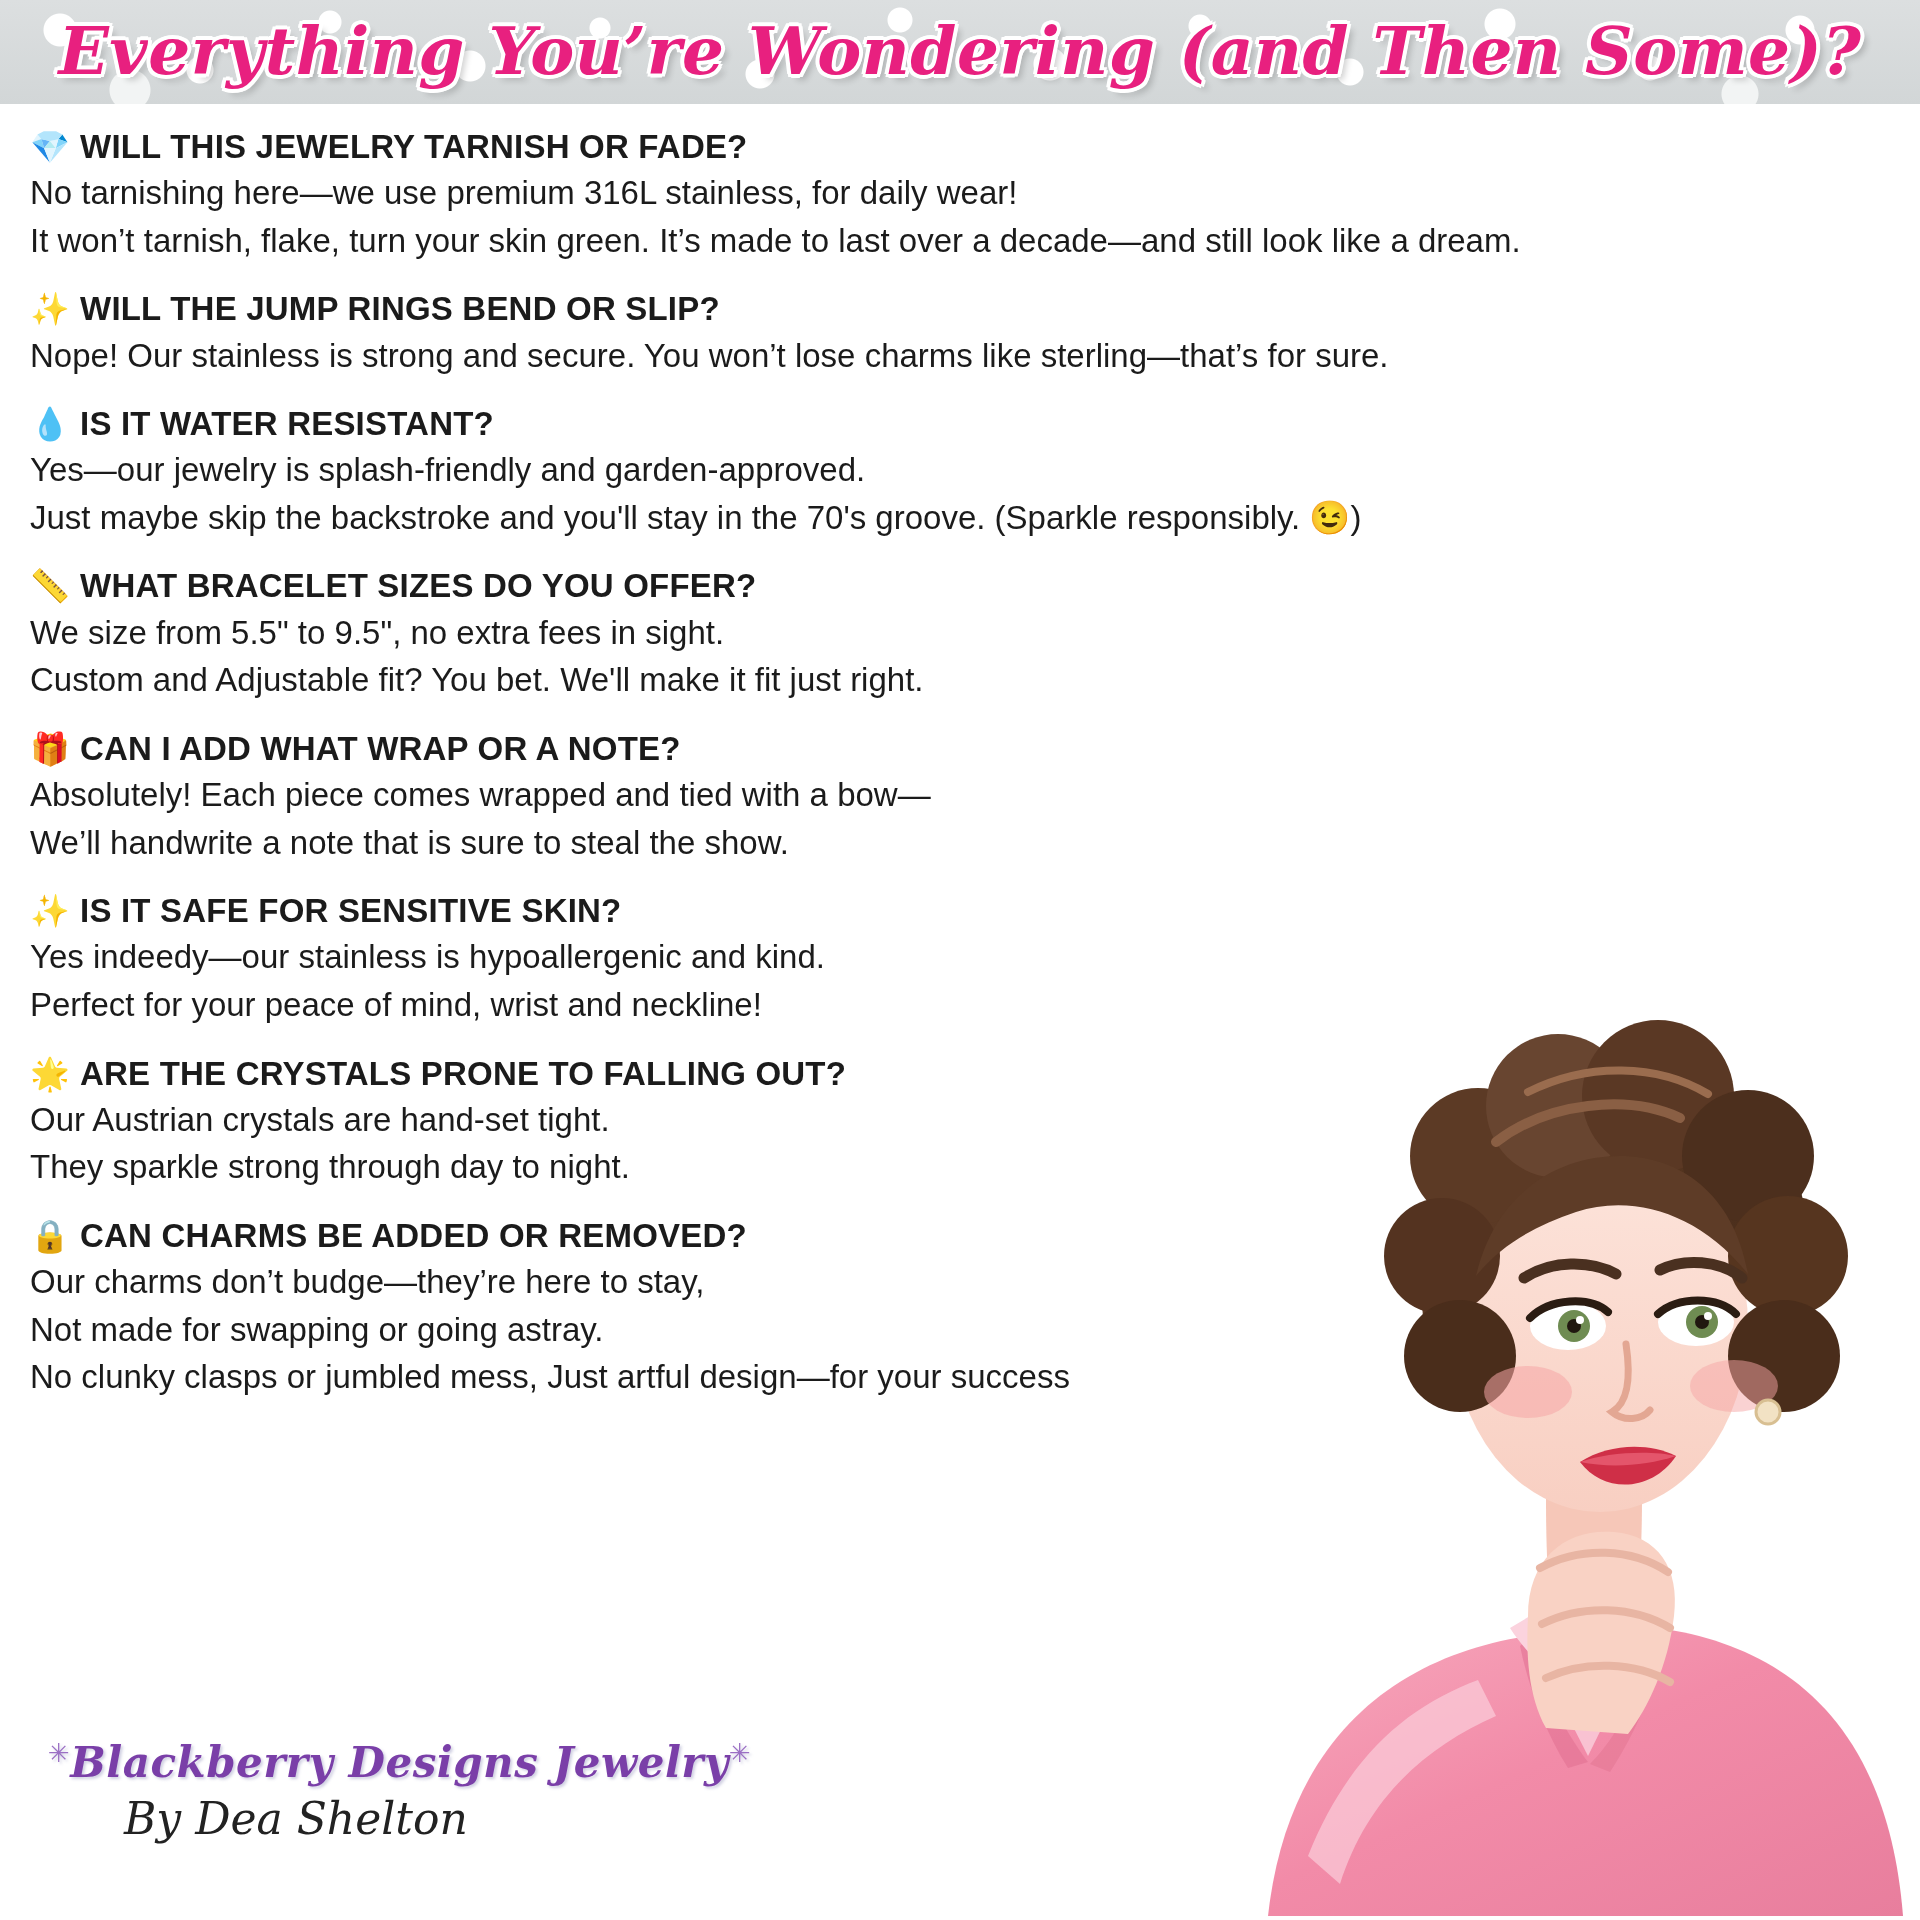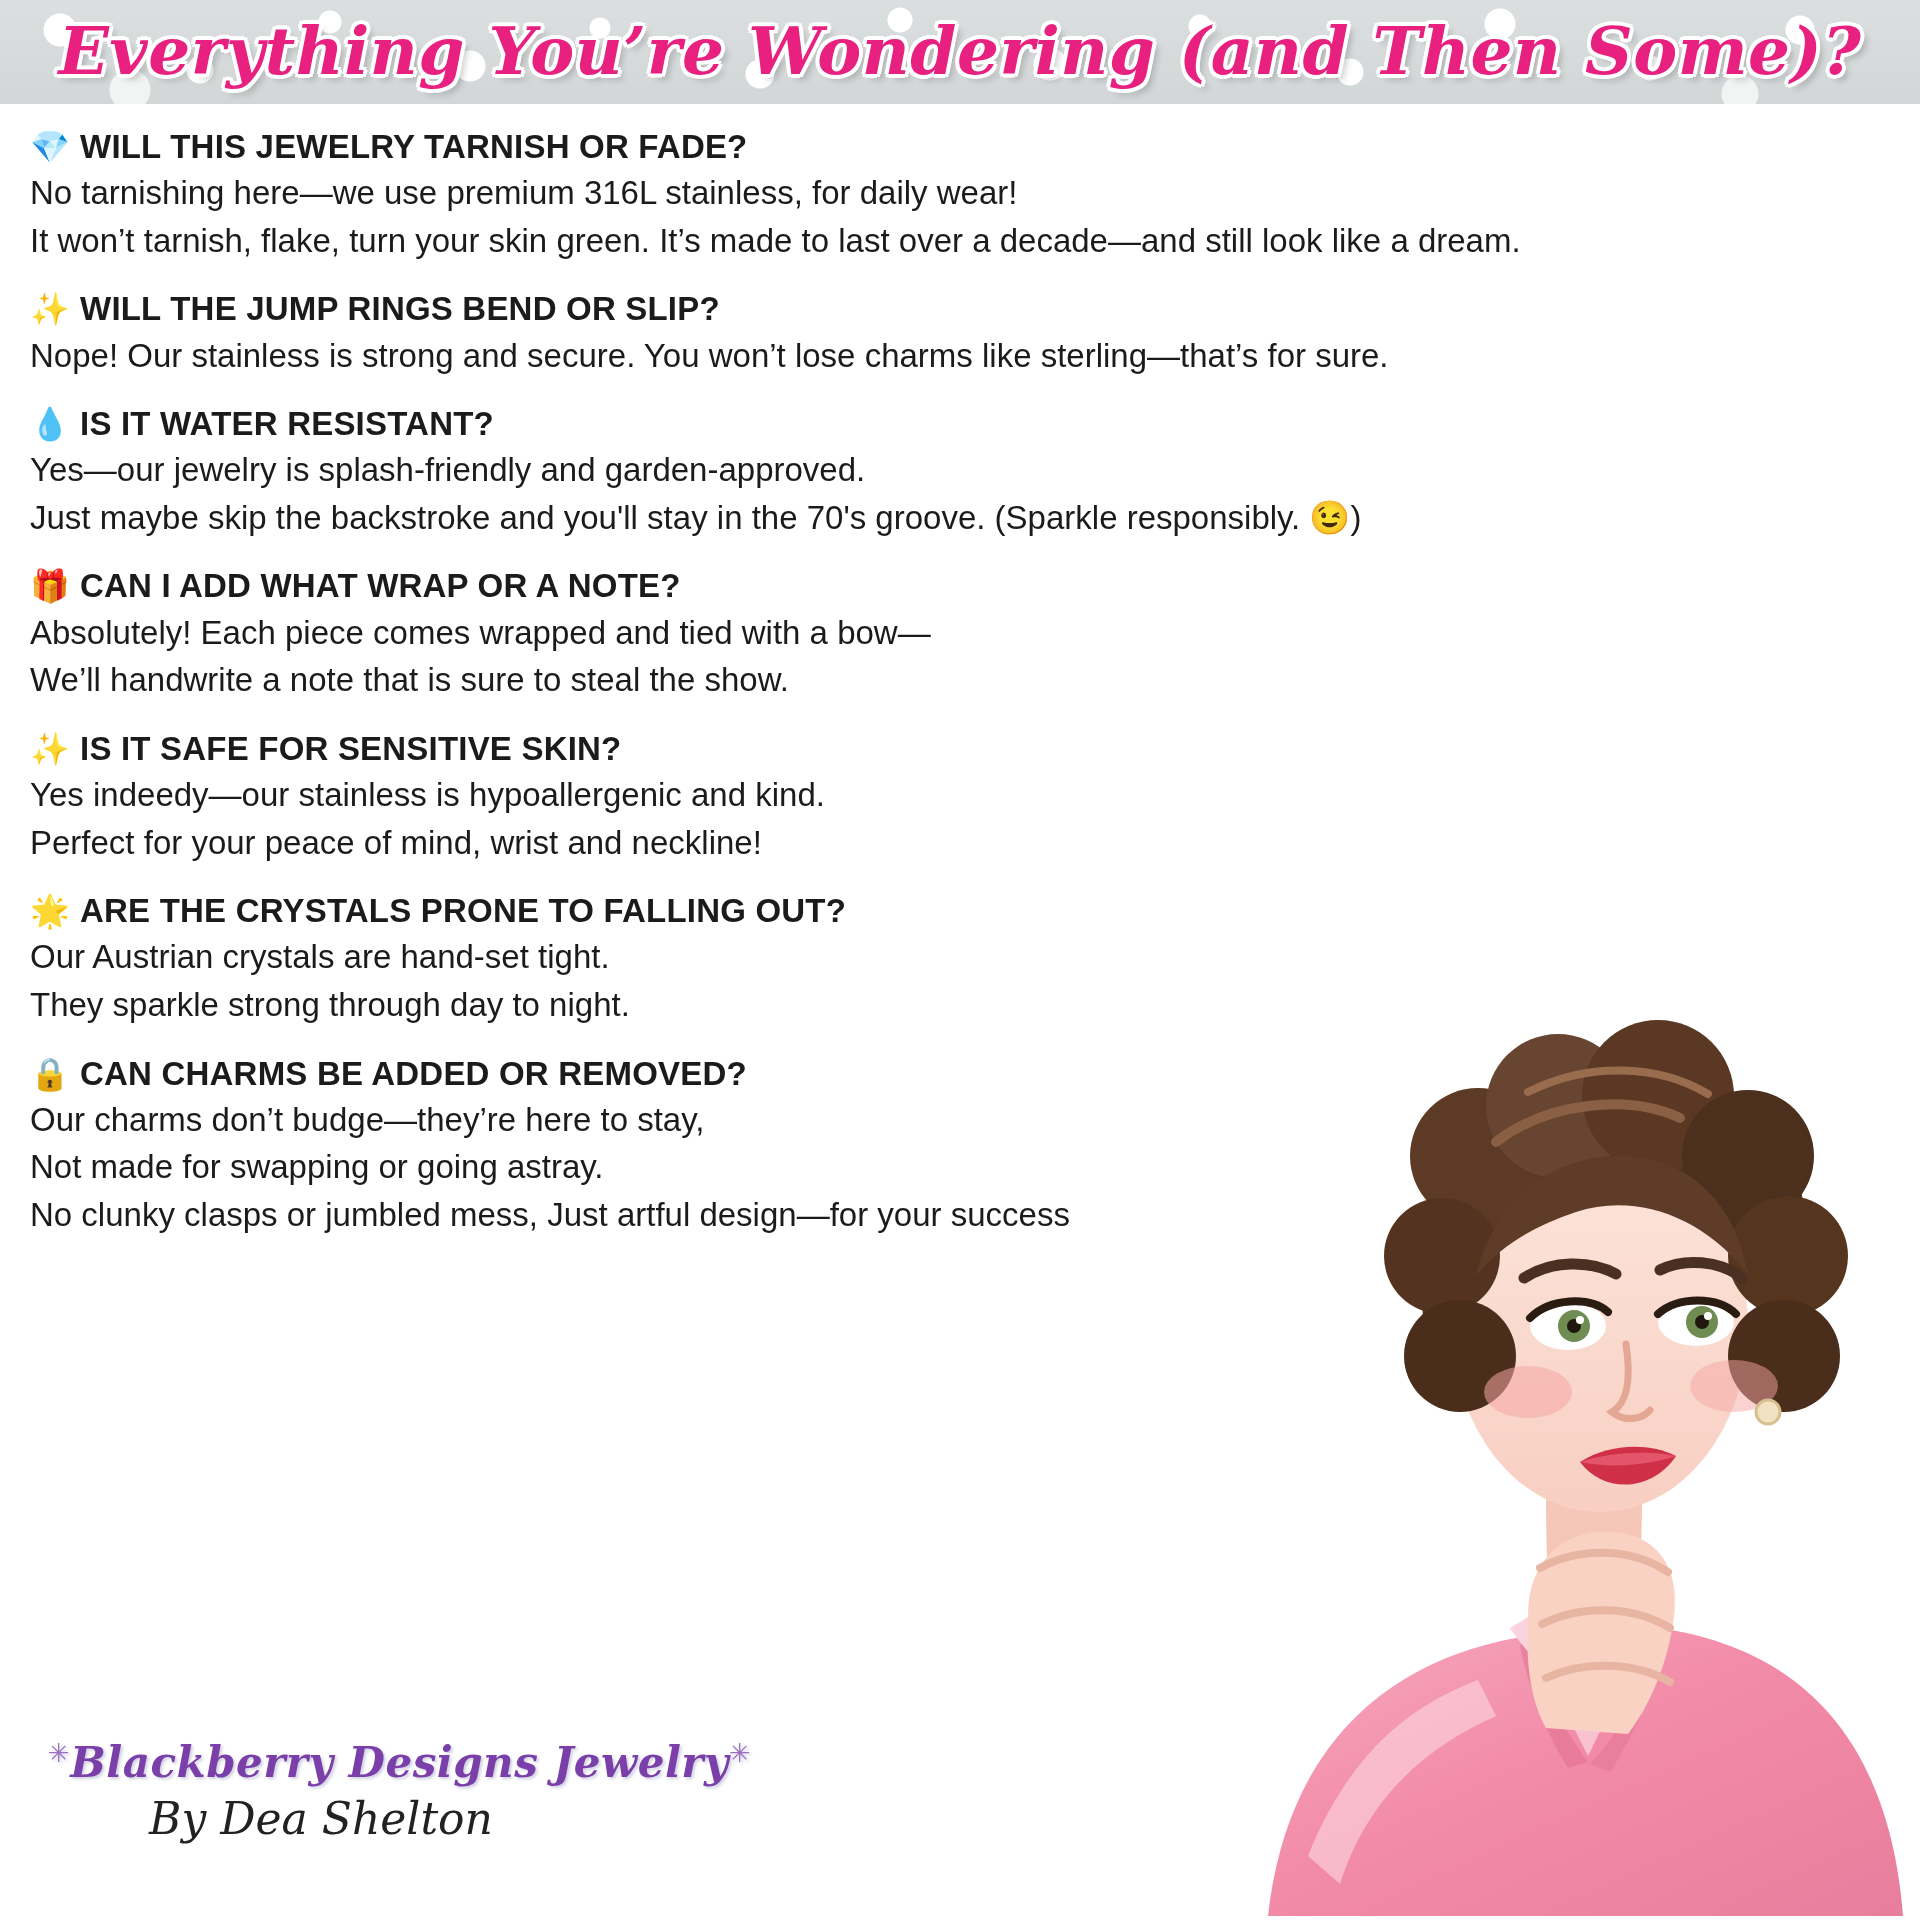--- a/index.html
+++ b/index.html
@@ -110,21 +110,20 @@
     white-space: nowrap;
   }
 
   
   #logo {
     position: absolute;
     left: 36px;
     bottom: 28px;
     width: 470px;
     height: 150px;
-    text-align: center;
   }
   #logo-main {
     font-family: "DejaVu Serif", serif;
     font-style: italic;
     font-weight: bold;
     font-size: 42px;
     color: #7a3fa8;
     letter-spacing: 0.5px;
     text-shadow: 2px 2px 3px rgba(150,150,190,0.45);
     white-space: nowrap;
@@ -175,20 +174,25 @@
             <div class="faq-a">It won’t tarnish, flake, turn your skin green. It’s made to last over a decade—and still look like a dream.</div>
           </div>
           <div class="faq-block">
             <div class="faq-q"><span class="emoji">✨</span><span>WILL THE JUMP RINGS BEND OR SLIP?</span></div>
             <div class="faq-a">Nope! Our stainless is strong and secure.  You won’t lose charms like sterling—that’s for sure.</div>
           </div>
           <div class="faq-block">
             <div class="faq-q"><span class="emoji">💧</span><span>IS IT WATER RESISTANT?</span></div>
             <div class="faq-a">Yes—our jewelry is splash-friendly and garden-approved.</div>
             <div class="faq-a">Just maybe skip the backstroke and you'll stay in the 70's groove.  (Sparkle responsibly. 😉)</div>
+          </div>
+          <div class="faq-block">
+            <div class="faq-q"><span class="emoji">📏</span><span>WHAT BRACELET SIZES DO YOU OFFER?</span></div>
+            <div class="faq-a">We size from 5.5" to 9.5", no extra fees in sight.</div>
+            <div class="faq-a">Custom and Adjustable fit? You bet. We'll make it fit just right.</div>
           </div>
           <div class="faq-block">
             <div class="faq-q"><span class="emoji">🎁</span><span>CAN I ADD WHAT WRAP OR A NOTE?</span></div>
             <div class="faq-a">Absolutely! Each piece comes wrapped and tied with a bow—</div>
             <div class="faq-a">We’ll handwrite a note that is sure to steal the show.</div>
           </div>
           <div class="faq-block">
             <div class="faq-q"><span class="emoji">✨</span><span>IS IT SAFE FOR SENSITIVE SKIN?</span></div>
             <div class="faq-a">Yes indeedy—our stainless is hypoallergenic and kind.</div>
             <div class="faq-a">Perfect for your peace of mind, wrist and neckline!</div>

